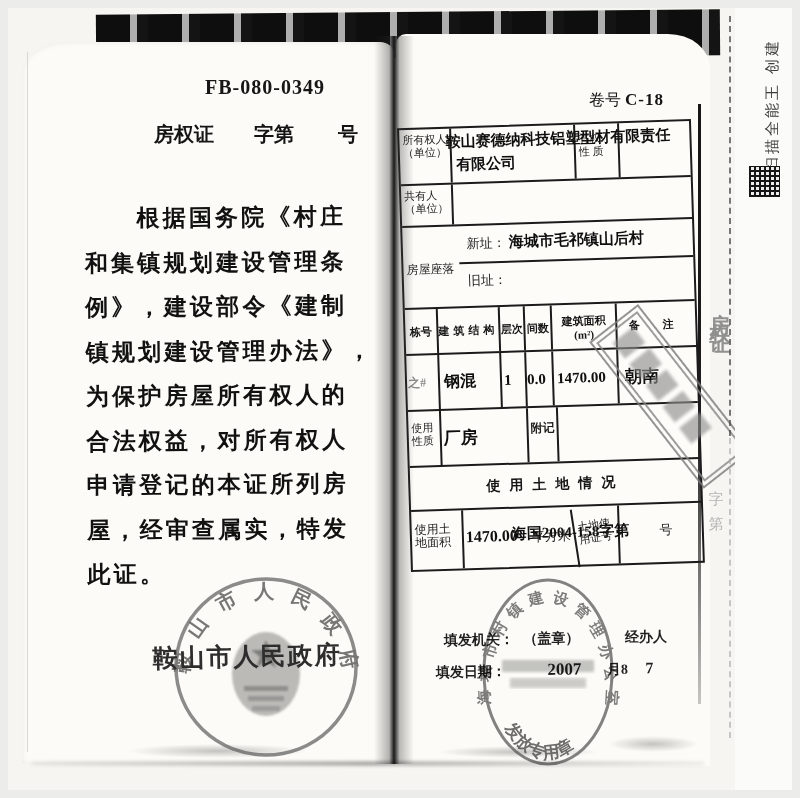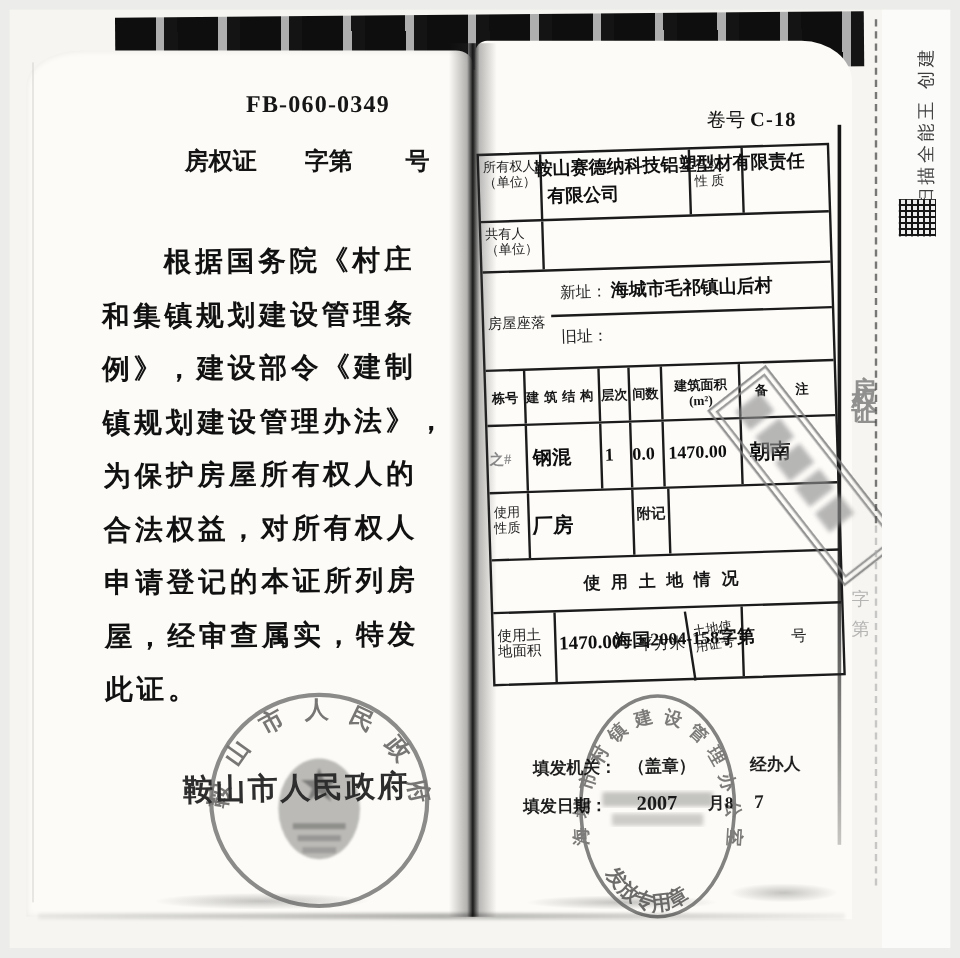--- a/index.html
+++ b/index.html
@@ -82,21 +82,21 @@
 </style>
 </head>
 <body>
 
 <div class="stage">
   <div class="photo">
 
     <div class="blinds"></div>
 
     <div class="page page-left">
-      <div class="abs serial">FB-060-0349</div>
+      <div class="abs serial">FB-080-0349</div>
       <div class="abs title-row">
         <span style="left:12px">房权证</span>
         <span style="left:112px">字第</span>
         <span style="left:196px">号</span>
       </div>
       <div class="abs preamble">
         <div class="ln">根据国务院《村庄</div>
         <div class="ln">和集镇规划建设管理条</div>
         <div class="ln">例》，建设部令《建制</div>
         <div class="ln">镇规划建设管理办法》，</div>
@@ -230,21 +230,21 @@
         </div>
       </div>
 
       <div class="abs footer-line" style="left:48px;top:596px;transform:rotate(-1deg)">
         <span>填发机关：</span>
         <span style="margin-left:6px">（盖章）</span>
         <span style="margin-left:42px">经办人</span>
       </div>
       <div class="abs footer-line" style="left:40px;top:626px;transform:rotate(-1deg)">
         <span>填发日期：</span>
-        <span style="margin-left:21px;font-size:17px">2007</span>
+        <span style="margin-left:38px;font-size:17px">2007</span>
         <span style="margin-left:22px">月8</span>
         <span style="margin-left:14px;font-size:16px">7</span>
       </div>
 
       <svg class="seal-svg" style="left:80px;top:540px;width:144px;height:196px" viewBox="0 0 144 196">
         <defs>
           <path id="rp-ring" d="M 14 132 A 59 88 0 1 1 130 132"></path>
           <path id="rp-bottom" d="M 28 152 A 56 84 0 0 0 116 152"></path>
           <filter id="blur2">
               <feGaussianBlur stdDeviation="1.6"></feGaussianBlur>

